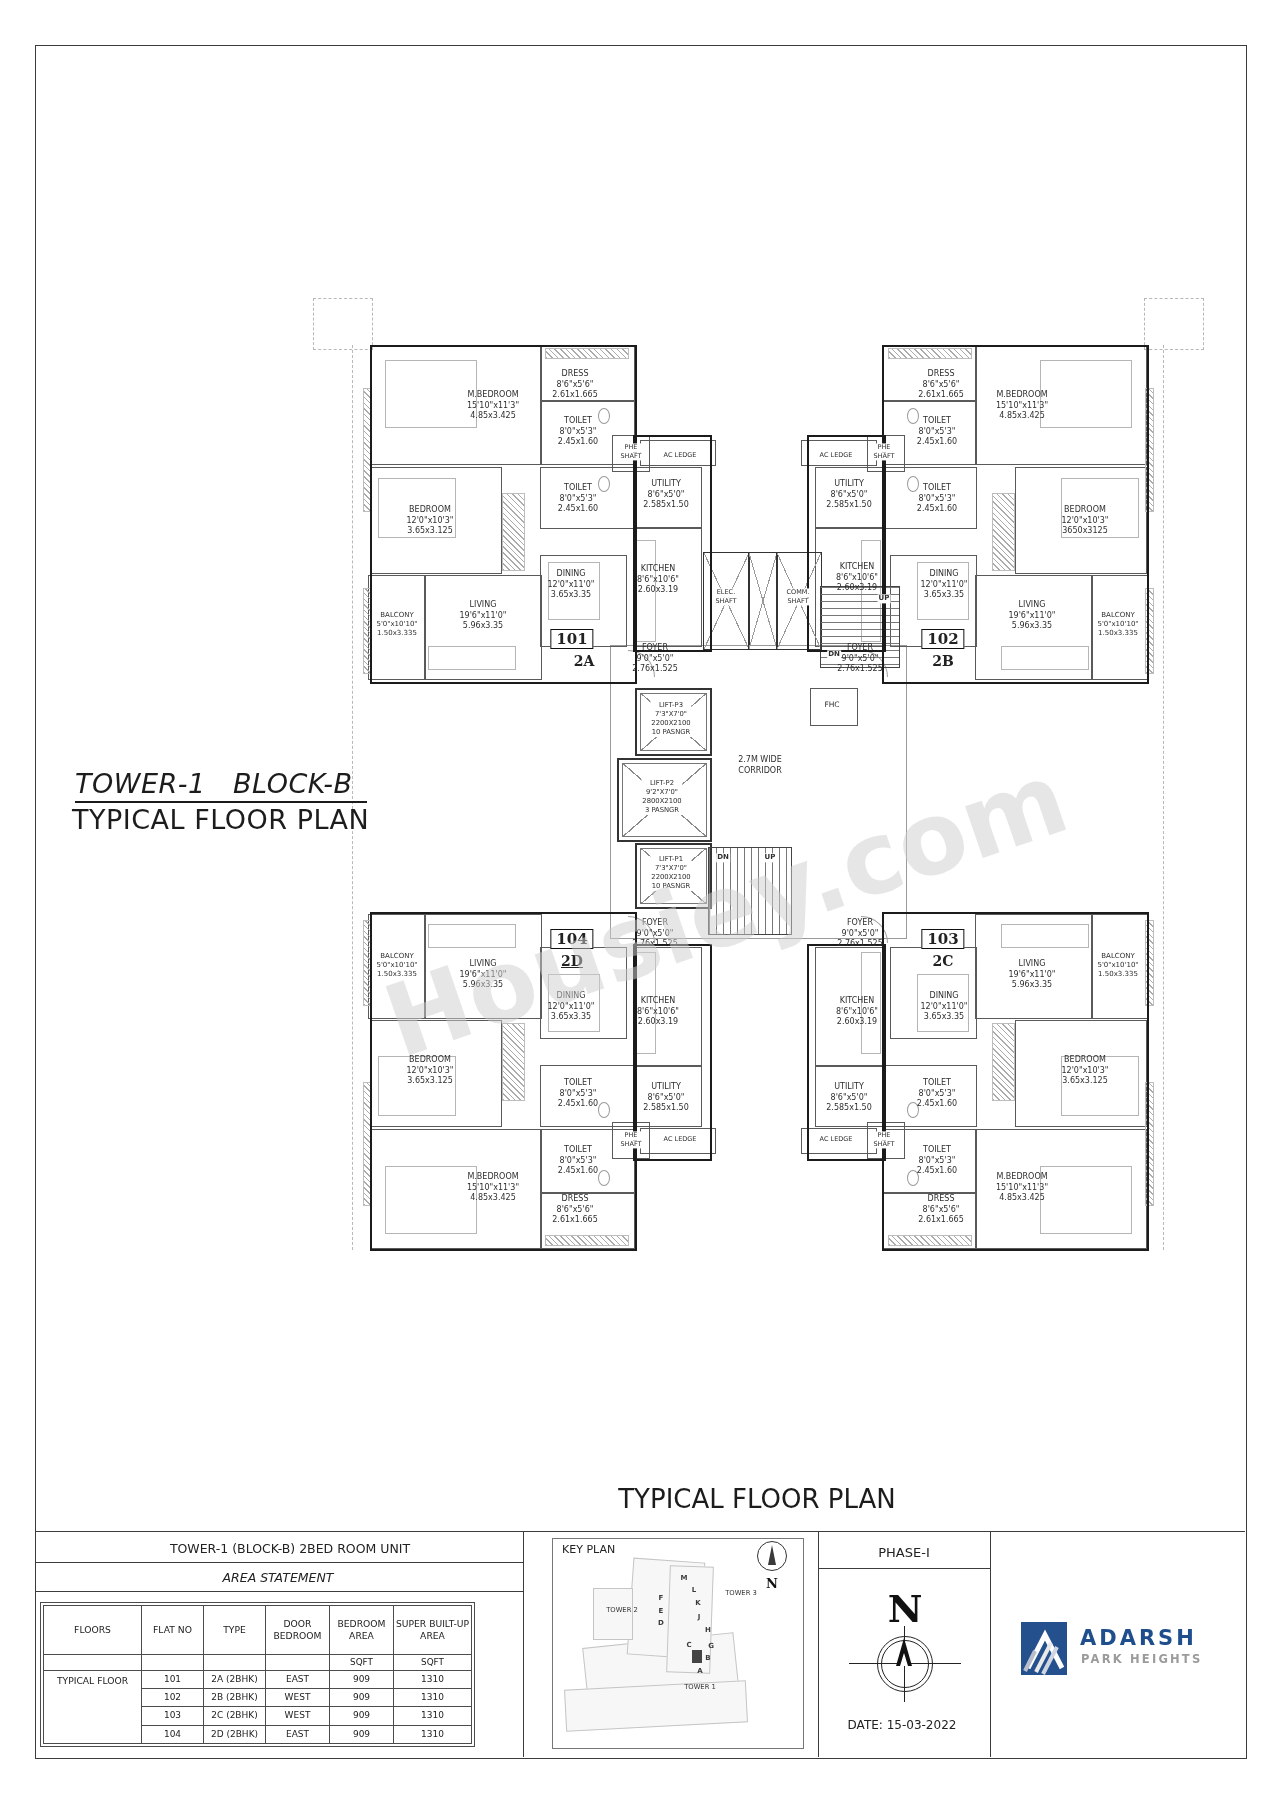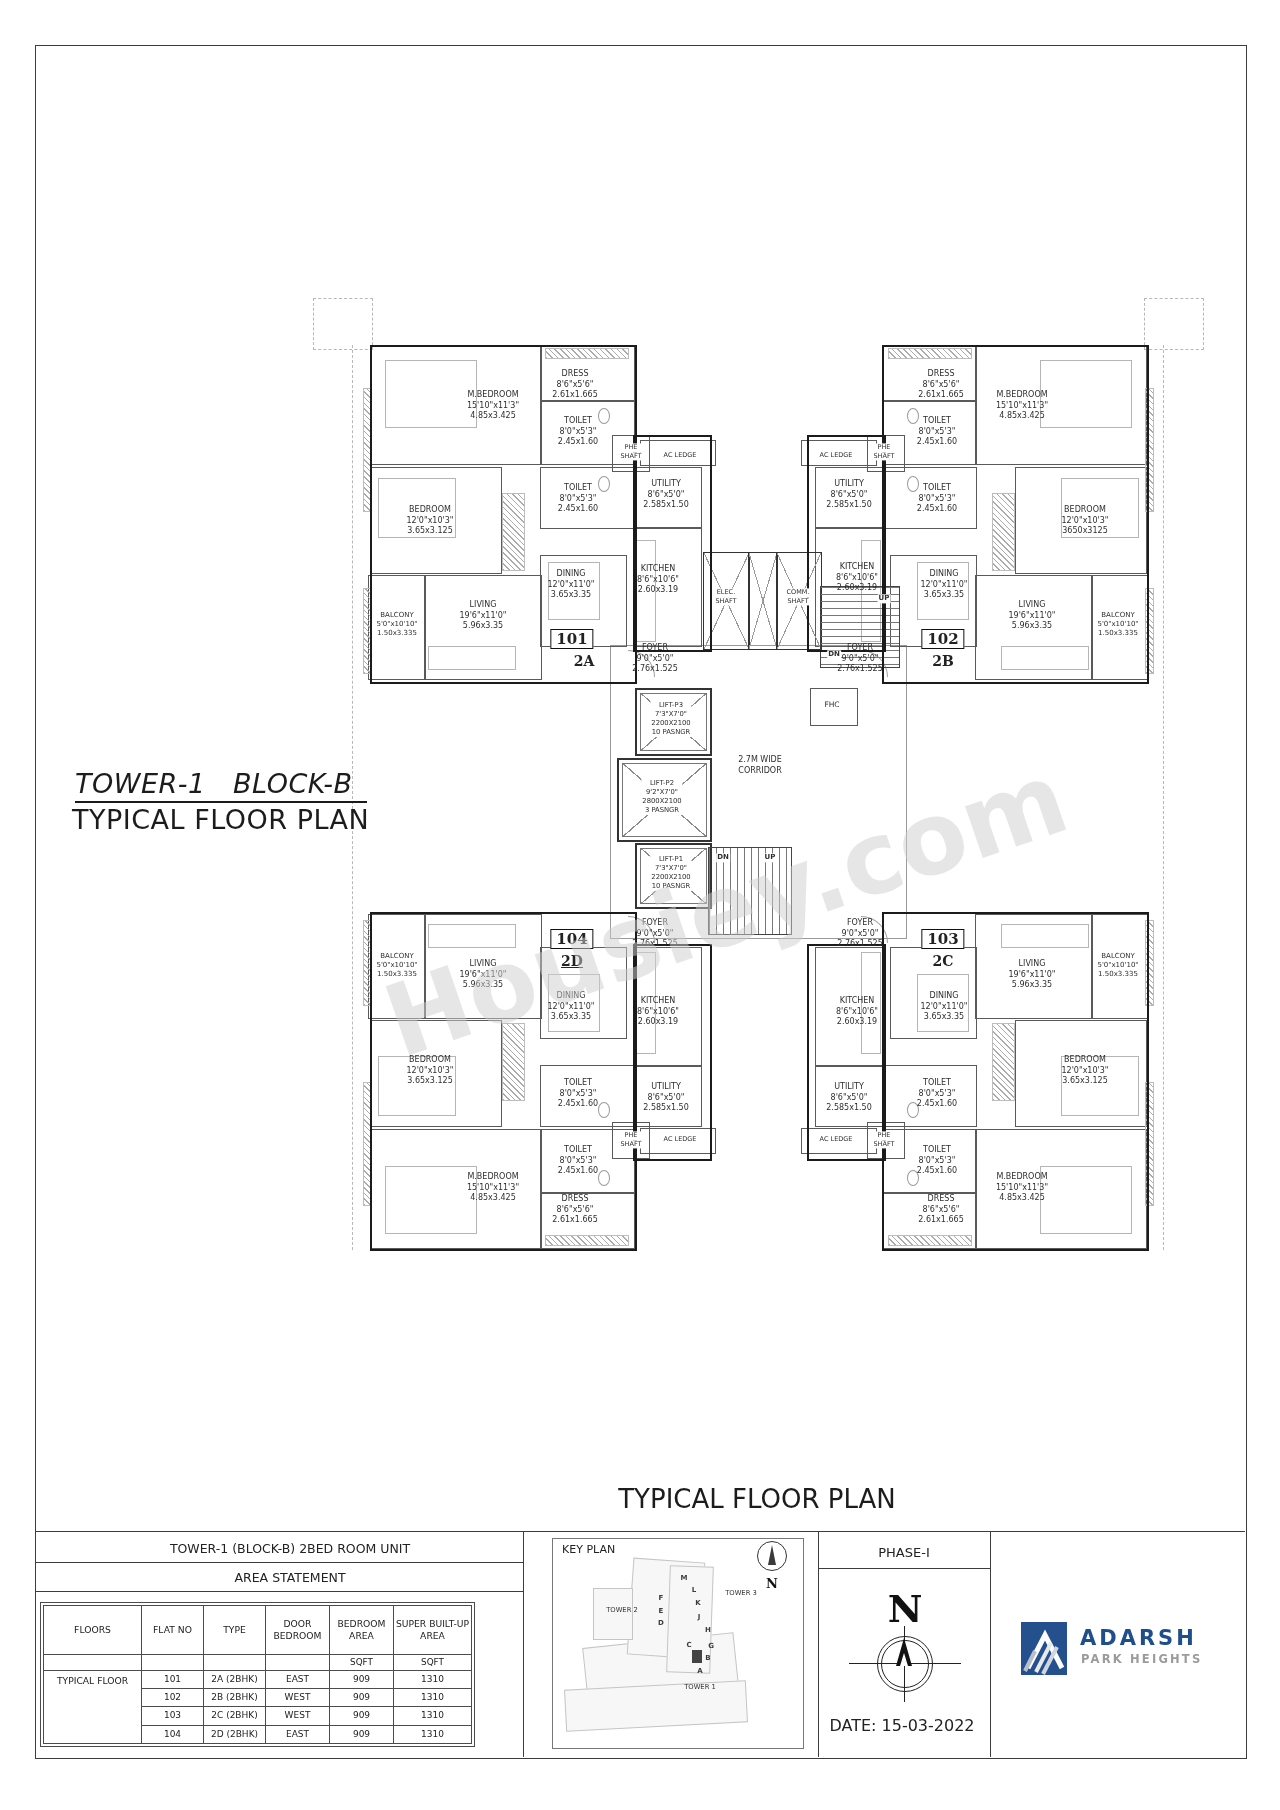--- a/index.html
+++ b/index.html
@@ -524,21 +524,21 @@
   <div class="rl chip" style="left:770px;top:858px;font-size:7px;font-weight:bold;">
       <span>UP</span>
     </div>
 
   <div class="wmark" style="left:370px;top:850px;width:720px;font-size:100px;transform:rotate(-19deg);">Housiey.com</div>
 
   <div class="bheading" style="left:757px;top:1484px;">TYPICAL FLOOR PLAN</div>
 
   <div class="attl" style="left:290px;top:1548px;">TOWER-1 (BLOCK-B) 2BED ROOM UNIT</div>
   <div class="hline" style="left:35px;top:1562px;width:488px;"></div>
-  <div class="attl" style="left:290px;top:1577px;">AREA STATEMENT</div>
+  <div class="attl" style="left:278px;top:1577px;font-style:italic;">AREA STATEMENT</div>
   <div class="hline" style="left:35px;top:1591px;width:488px;"></div>
 
   <div class="abs" style="left:40px;top:1602px;width:429px;height:139px;border:1px solid #4c4c4c;padding:2px;background:#fff;z-index:3;">
     <table class="atable">
       <colgroup>
           <col style="width:98px">
           <col style="width:62px">
           <col style="width:62px">
           <col style="width:64px">
           <col style="width:64px">
@@ -623,21 +623,21 @@
 
   <div class="attl" style="left:904px;top:1552px;font-size:13px;">PHASE-I</div>
   <div class="hline" style="left:818px;top:1568px;width:172px;"></div>
   <div class="bigN" style="left:905px;top:1608px;font-size:38px;">N</div>
   <div class="abs" style="left:904px;top:1626px;width:1px;height:76px;background:#222;z-index:3;"></div>
   <div class="abs" style="left:849px;top:1663px;width:112px;height:1px;background:#222;z-index:3;"></div>
   <div class="circ" style="left:877px;top:1636px;width:54px;height:54px;border:1.5px solid #222;"></div>
   <div class="circ" style="left:881px;top:1640px;width:46px;height:46px;border:1px solid #222;"></div>
   <div class="tri" style="left:896px;top:1638px;border-left:8px solid transparent;border-right:8px solid transparent;border-bottom:28px solid #111;"></div>
   <div class="tri" style="left:900px;top:1653px;border-left:4px solid transparent;border-right:4px solid transparent;border-bottom:13px solid #fff;"></div>
-  <div class="attl" style="left:902px;top:1725px;font-size:16px;">DATE: 15-03-2022</div>
+  <div class="attl" style="left:902px;top:1725px;font-size:12px;">DATE: 15-03-2022</div>
 
   <div class="logo-sq" style="left:1021px;top:1622px;width:46px;height:53px;">
     <svg width="46" height="53" viewBox="0 0 46 53">
       <path d="M7 46 L24 13 L41 46" stroke="#ffffff" stroke-width="5" fill="none"></path>
       <path d="M15 50 L30 21" stroke="#e9e9e9" stroke-width="4" fill="none"></path>
       <path d="M22 52 L36 25" stroke="#cfd6e2" stroke-width="4" fill="none"></path>
       <path d="M4 49 L14 29" stroke="#b8bfcc" stroke-width="4" fill="none"></path>
     </svg>
   </div>
   <div class="logo-name" style="left:1080px;top:1626px;">ADARSH</div>

